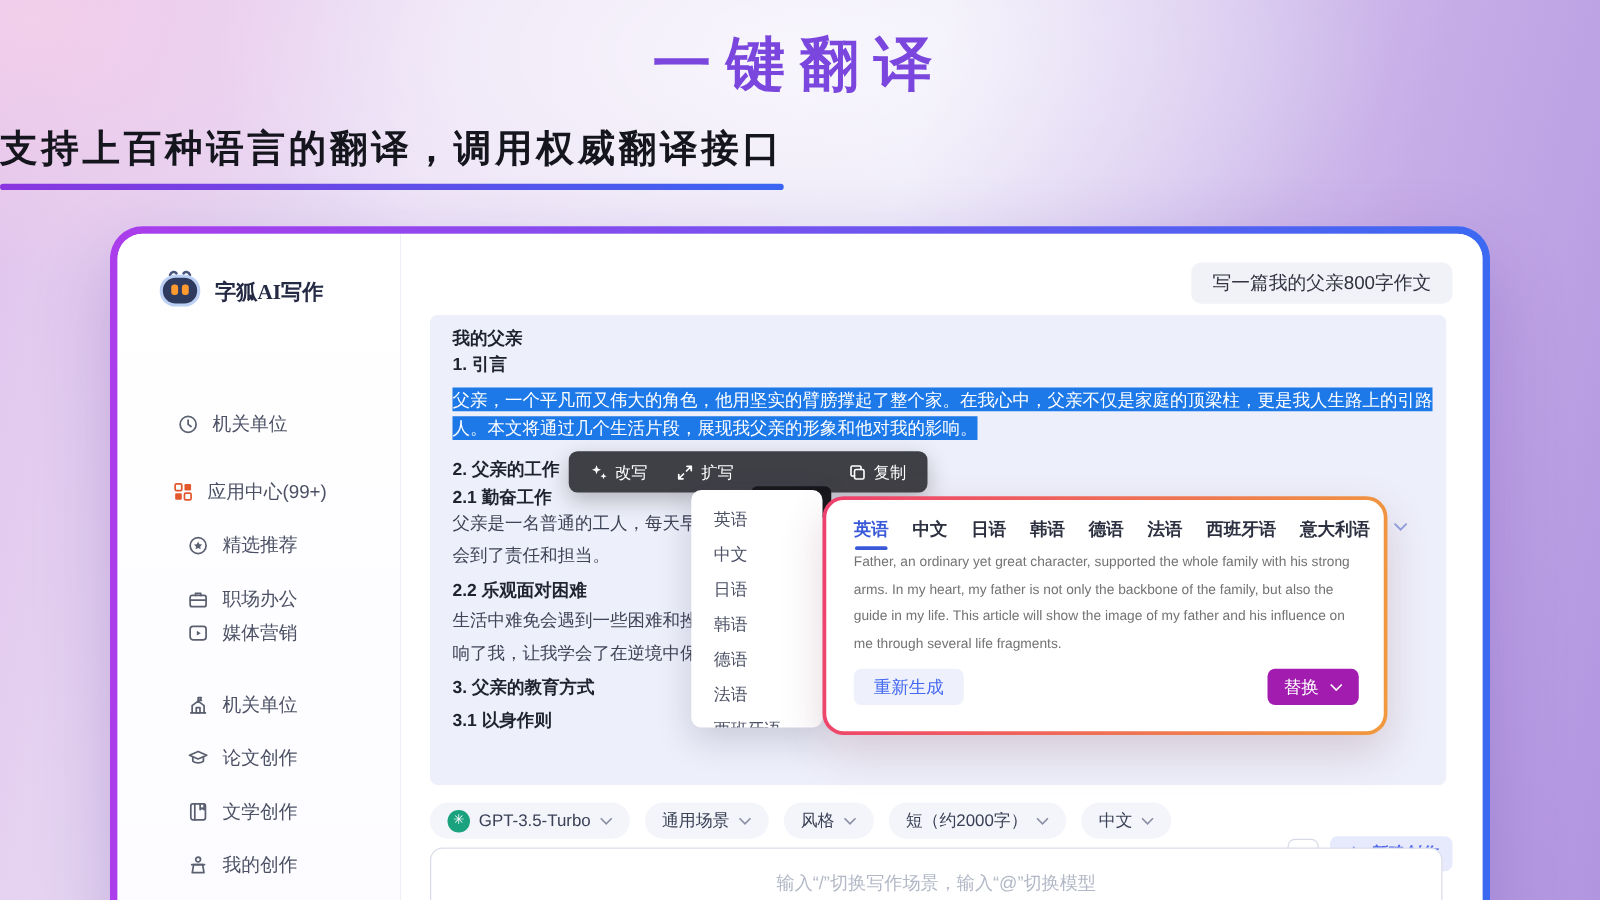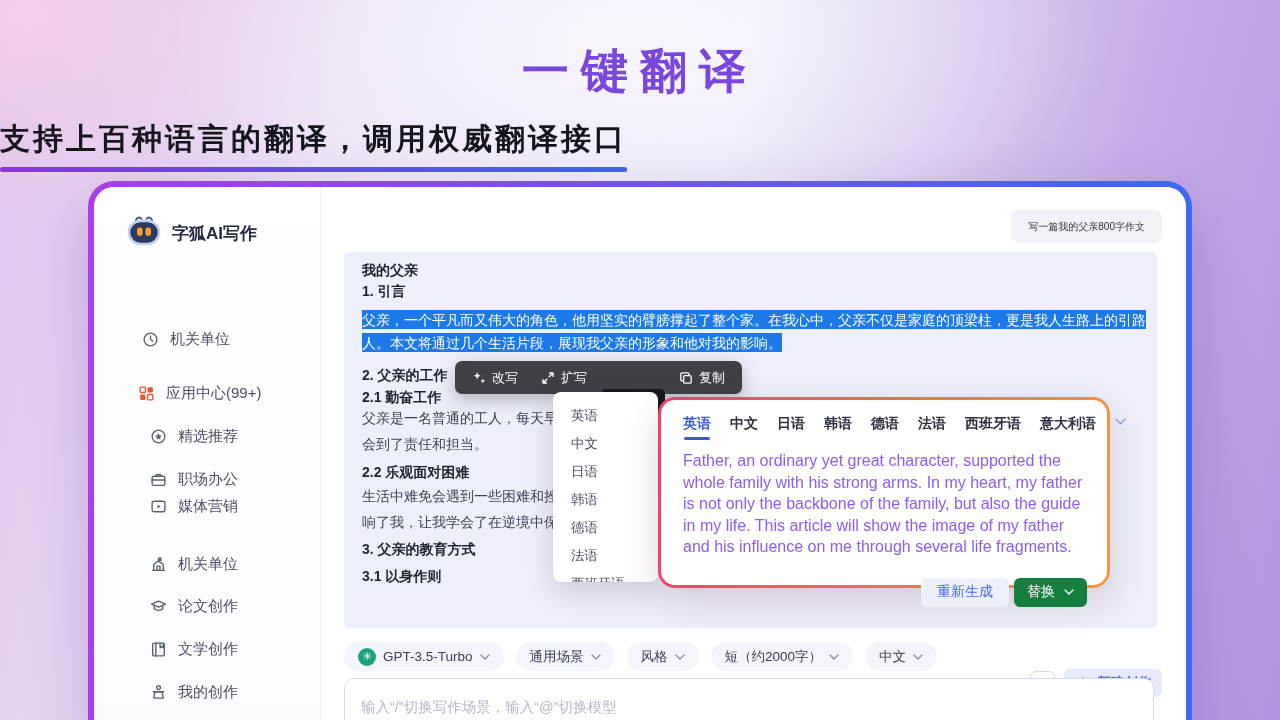--- a/index.html
+++ b/index.html
@@ -8,54 +8,54 @@
 
   .stage{
     position:relative; width:1280px; height:720px; overflow:hidden;
     background:
       radial-gradient(760px 360px at 50% 6%, rgba(255,255,255,.65), transparent 62%),
       radial-gradient(420px 300px at 2% 2%, rgba(244,208,234,.9), transparent 70%),
       linear-gradient(104deg,#dfc2ec 0%,#ece2f6 26%,#ebe7f8 52%,#c6ace7 80%,#b195e0 100%);
   }
 
   
-  .hero-title{ margin-top:40px; text-align:center; font-size:47px; font-weight:900;
+  .hero-title{ margin-top:20px; text-align:center; font-size:47px; font-weight:900;
     letter-spacing:12px; color:#7a46dd; }
   .hero-sub-row{ margin-top:16px; }
   .hero-sub{ display:inline-block; }
   .hero-sub span{ font-size:30px; font-weight:900; letter-spacing:3px; color:#15151d; }
   .hero-underline{ height:5px; margin-top:7px; border-radius:3px;
     background:linear-gradient(90deg,#8a35e0,#3b66f2); }
 
   
   .window{ position:absolute; left:88px; top:181px; width:1104px; height:580px;
     border-radius:26px; padding:6px;
     background:linear-gradient(90deg,#ab3deb,#3c69f2);
     box-shadow:0 24px 60px rgba(90,50,160,.28); }
   .win-inner{ width:100%; height:100%; background:#fff; border-radius:20px;
     display:flex; overflow:hidden; }
 
   
   .sidebar{ width:227px; flex-shrink:0; position:relative;
     background:linear-gradient(180deg,#ffffff,#fcfbff); border-right:1px solid #f0eff7; }
   .logo{ position:absolute; left:32px; top:27px; display:flex; align-items:center; gap:10px; }
-  .logo-text{ font-size:17px; font-weight:800; color:#252a44; }
+  .logo-text{ font-size:17px; font-weight:800; color:#252a44;font-family:Liberation Serif, serif; }
   .nav-active{ position:absolute; left:16px; top:83px; width:185px; height:38px;
     border-radius:10px; background:#383d54; color:#fff; display:flex; align-items:center;
     gap:11px; padding-left:19px; font-size:15px; font-weight:700; cursor:pointer; }
   .nav-item{ position:absolute; display:flex; align-items:center; gap:11px;
     font-size:15px; color:#4b5064; cursor:pointer; }
   .nav-item .ic{ display:flex; color:#5a6070; }
   .ic-orange{ color:#e2582b !important; }
 
   
   .main{ flex:1; position:relative; background:#fff; }
   .prompt-chip{ position:absolute; top:23px; right:24px; height:33px; padding:0 17px;
     background:#f1f2f7; border-radius:8px; display:flex; align-items:center;
-    font-size:10px; color:#30323f; }
+    font-size:15px; color:#30323f; }
   .doc-card{ position:absolute; left:23px; top:65px; width:813px; height:376px;
     background:#edeffa; border-radius:6px; }
   .dline{ position:absolute; left:18px; right:16px; font-size:14px; color:#3e4356; }
   .dhead{ font-weight:700; color:#1f2330; }
   .sel-wrap{ line-height:23px; }
   .sel{ background:#1d79e8; color:#fff; padding:1.5px 0;
     -webkit-box-decoration-break:clone; box-decoration-break:clone; }
 
   
   .sel-toolbar{ position:absolute; left:455px; top:361px; height:33px; z-index:30;
@@ -79,45 +79,45 @@
     box-shadow:0 14px 34px rgba(120,60,80,.20); }
   .popup-inner{ background:#fff; border-radius:14px; height:100%;
     padding:15px 20px 0 22px; display:flex; flex-direction:column; }
   .tabs{ display:flex; gap:19px; align-items:flex-start; }
   .tab{ font-size:14px; font-weight:700; color:#2c3040; padding-bottom:7px;
     position:relative; cursor:pointer; white-space:nowrap; }
   .tab.active{ color:#3a59d8; }
   .tab.active::after{ content:""; position:absolute; left:1px; right:1px; bottom:0;
     height:3px; background:#3a59d8; border-radius:2px; }
   .tabs-chevron{ margin-left:auto; color:#8f9bda; display:flex; padding-top:3px; cursor:pointer; }
-  .popup-text{ margin-top:10px; font-size:16px; line-height:21.5px; color:#8b5cf6; }
-  .popup-actions{ display:flex; justify-content:flex-end; gap:5px; margin-top:20px; }
+  .popup-text{ margin-top:0; font-size:11px; line-height:21.5px; color:#737373; }
+  .popup-actions{ display:flex; justify-content:space-between; gap:18px; margin-top:9px; }
   .regen-btn{ height:29px; padding:0 16px; border-radius:6px; background:#eef1fb;
     color:#4468f2; font-size:14px; display:flex; align-items:center; cursor:pointer; }
-  .replace-btn{ height:29px; padding:0 13px; border-radius:6px; background:#15803d;
+  .replace-btn{ height:29px; padding:0 13px; border-radius:6px; background:#a21caf;
     color:#fff; font-size:14px; display:flex; align-items:center; gap:9px; cursor:pointer; }
 
   
   .controls{ position:absolute; left:23px; top:455px; display:flex; gap:12px; align-items:center; }
   .pill{ height:29px; border-radius:15px; background:#f4f5fb; display:flex;
     align-items:center; gap:7px; padding:0 14px; font-size:13.5px; color:#3a4156; cursor:pointer; }
   .pill .chev{ color:#8a8fa3; display:flex; }
   .right-controls{ position:absolute; right:24px; top:482px; display:flex; gap:9px; align-items:center;font-style:italic; }
   .collapse-btn{ width:25px; height:25px; border:1px solid #d7dae6; border-radius:6px;
     background:#fff; display:flex; align-items:center; justify-content:center;
     color:#6b7186; cursor:pointer; }
   .new-doc{ height:28px; border-radius:6px; background:#e7eafc; color:#5066ee;
     display:flex; align-items:center; gap:6px; padding:0 13px; font-size:13.5px;
     font-weight:700; cursor:pointer; }
 
   .composer{ position:absolute; left:23px; top:491px; width:810px; height:58px;
     background:#fff; border:1.5px solid #dadde9; border-radius:10px;
     display:flex; align-items:center; padding:0 16px; }
   .composer input{ border:none; outline:none; width:100%; font-size:14.5px;
-    color:#333; background:transparent; font-family:inherit; }
+    color:#333; background:transparent; font-family:inherit;text-align:center; }
   .composer input::placeholder{ color:#b3b8c7; }
 
   .openai-badge{ width:18px; height:18px; border-radius:50%; background:#19a27d;
     color:#fff; display:flex; align-items:center; justify-content:center;
     font-size:11px; line-height:1; }
 </style>
 </head>
 <body>
 
 <div class="stage">

